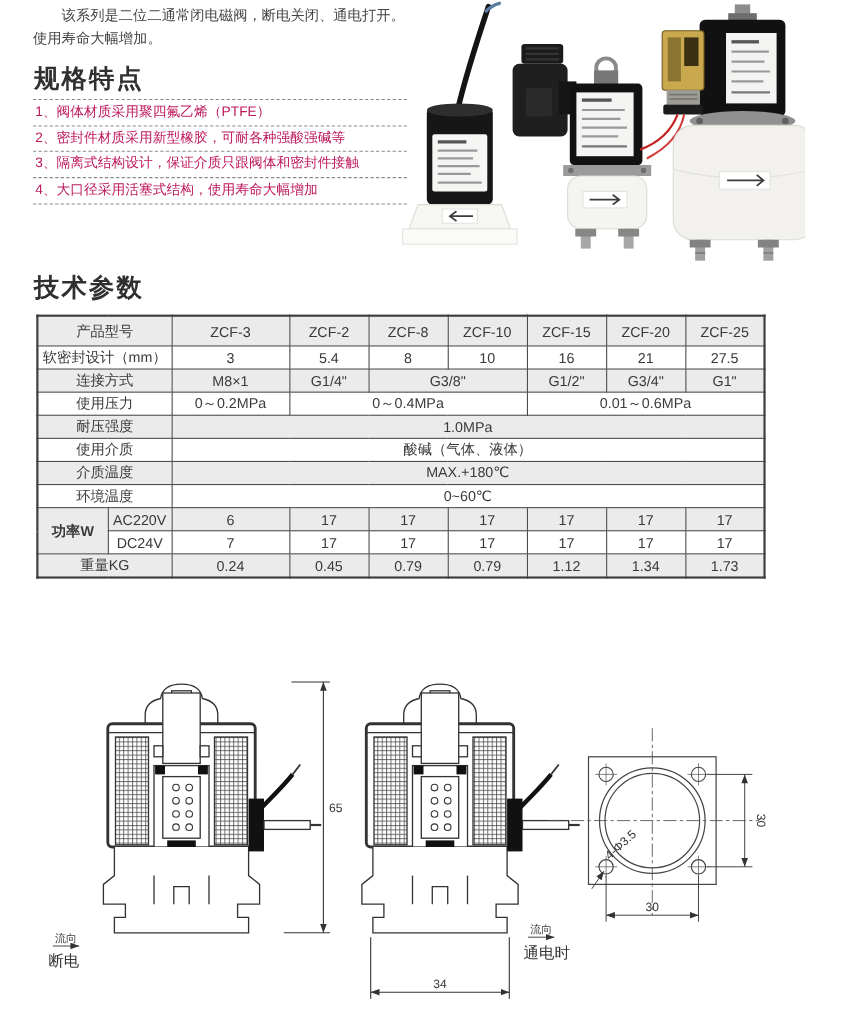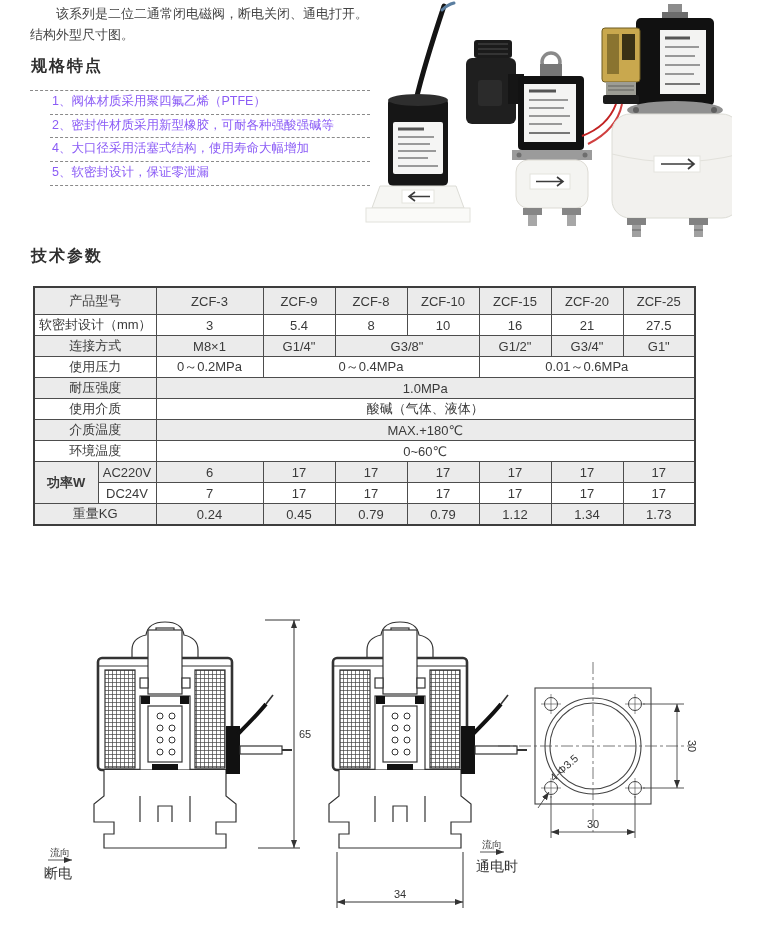--- a/index.html
+++ b/index.html
@@ -1,43 +1,43 @@
 <!DOCTYPE html>
 <html><head>
 <meta charset="utf-8">
 <style>
   html,body{margin:0;padding:0;background:#fff;}
   .page{position:relative;width:732px;height:932px;background:#fff;overflow:hidden;
         font-family:"Liberation Sans","DejaVu Sans",sans-serif;color:#333;}
   .intro{position:absolute;left:30px;top:4px;width:352px;font-size:13px;line-height:1.6;color:#444;}
   .intro .l1{text-indent:2em;}
-  h2.sec{position:absolute;left:31px;margin:0;font-size:16px;font-weight:bold;color:#2f2f2f;letter-spacing:2px;}
+  h2.sec{position:absolute;left:31px;margin:0;font-size:23px;font-weight:bold;color:#2f2f2f;letter-spacing:2px;}
   #t-feat{top:56px;} #t-param{top:246px;} #t-draw{top:544px;}
   ul.features{position:absolute;left:30px;top:90px;width:340px;margin:0;padding:0;list-style:none;
               border-top:1px dashed #8a8a8a;}
-  ul.features li{font-size:12.5px;color:#8b5cf6;padding:3px 2px 4px 2px;border-bottom:1px dashed #8a8a8a;line-height:1.25;margin-left:20px;}
+  ul.features li{font-size:12.5px;color:#be185d;padding:3px 2px 4px 2px;border-bottom:1px dashed #8a8a8a;line-height:1.25;}
   table.specs{position:absolute;left:33px;top:286px;border-collapse:collapse;table-layout:fixed;width:663px;
               font-size:13px;color:#3a3a3a;border:2px solid #3d3d3d;}
   table.specs td{border:1px solid #4d4d4d;text-align:center;padding:0;height:20px;background:#fff;
                  overflow:hidden;white-space:nowrap;margin-left:38px;}
   table.specs tr.hd td{height:26px;}
   table.specs tr.g td{background:#ebebeb;}
   table.specs td.w{background:#fff;font-weight:bold;}
   svg{font-family:"Liberation Sans","DejaVu Sans",sans-serif;}
   .photos{position:absolute;left:356px;top:0px;}
   .draws{position:absolute;left:30px;top:590px;}
 </style>
 </head>
 <body>
 
 <div class="page">
 
   <div class="intro">
     <div class="l1">该系列是二位二通常闭电磁阀，断电关闭、通电打开。</div>
-    <div class="l2">结构外型尺寸图。</div>
+    <div class="l2">使用寿命大幅增加。</div>
   </div>
 
   <svg class="photos" width="409" height="238" viewBox="0 0 409 238">
 
     <g transform="translate(24,0)">
       <path d="M36,100 C44,66 56,30 64,6" stroke="#141414" stroke-width="5" fill="none" stroke-linecap="round"></path>
       <path d="M62,10 C66,6 70,4 74,3" stroke="#5a7ea0" stroke-width="3" fill="none" stroke-linecap="round"></path>
       <rect x="8" y="98" width="60" height="88" rx="5" fill="#161616"></rect>
       <ellipse cx="38" cy="100" rx="30" ry="6" fill="#2e2e2e"></ellipse>
       <rect x="13" y="122" width="50" height="52" rx="2" fill="#f5f5f4"></rect>
@@ -126,42 +126,42 @@
         <line x1="34" y1="226" x2="43" y2="226" stroke="#7a7a7a" stroke-width="1.5"></line>
         <line x1="96" y1="226" x2="105" y2="226" stroke="#7a7a7a" stroke-width="1.5"></line>
       </g>
     </g>
   </svg>
 
   <h2 class="sec" id="t-feat">规格特点</h2>
   <ul class="features">
     <li>1、阀体材质采用聚四氟乙烯（PTFE）</li>
     <li>2、密封件材质采用新型橡胶，可耐各种强酸强碱等</li>
+    <li>3、隔离式结构设计，保证介质只跟阀体和密封件接触</li>
     <li>4、大口径采用活塞式结构，使用寿命大幅增加</li>
-    <li>5、软密封设计，保证零泄漏</li>
   </ul>
 
   <h2 class="sec" id="t-param">技术参数</h2>
   <table class="specs">
     <colgroup>
       <col style="width:64px">
         <col style="width:58px">
         <col style="width:107px">
       <col style="width:72px">
         <col style="width:72px">
         <col style="width:72px">
       <col style="width:72px">
         <col style="width:72px">
         <col style="width:72px">
     </colgroup>
     <tbody>
         <tr class="hd g">
       <td colspan="2">产品型号</td>
       <td>ZCF-3</td>
-      <td>ZCF-9</td>
+      <td>ZCF-2</td>
       <td>ZCF-8</td>
       <td>ZCF-10</td>
       <td>ZCF-15</td>
       <td>ZCF-20</td>
       <td>ZCF-25</td>
     </tr>
     <tr>
       <td colspan="2">软密封设计（mm）</td>
       <td>3</td>
       <td>5.4</td>

